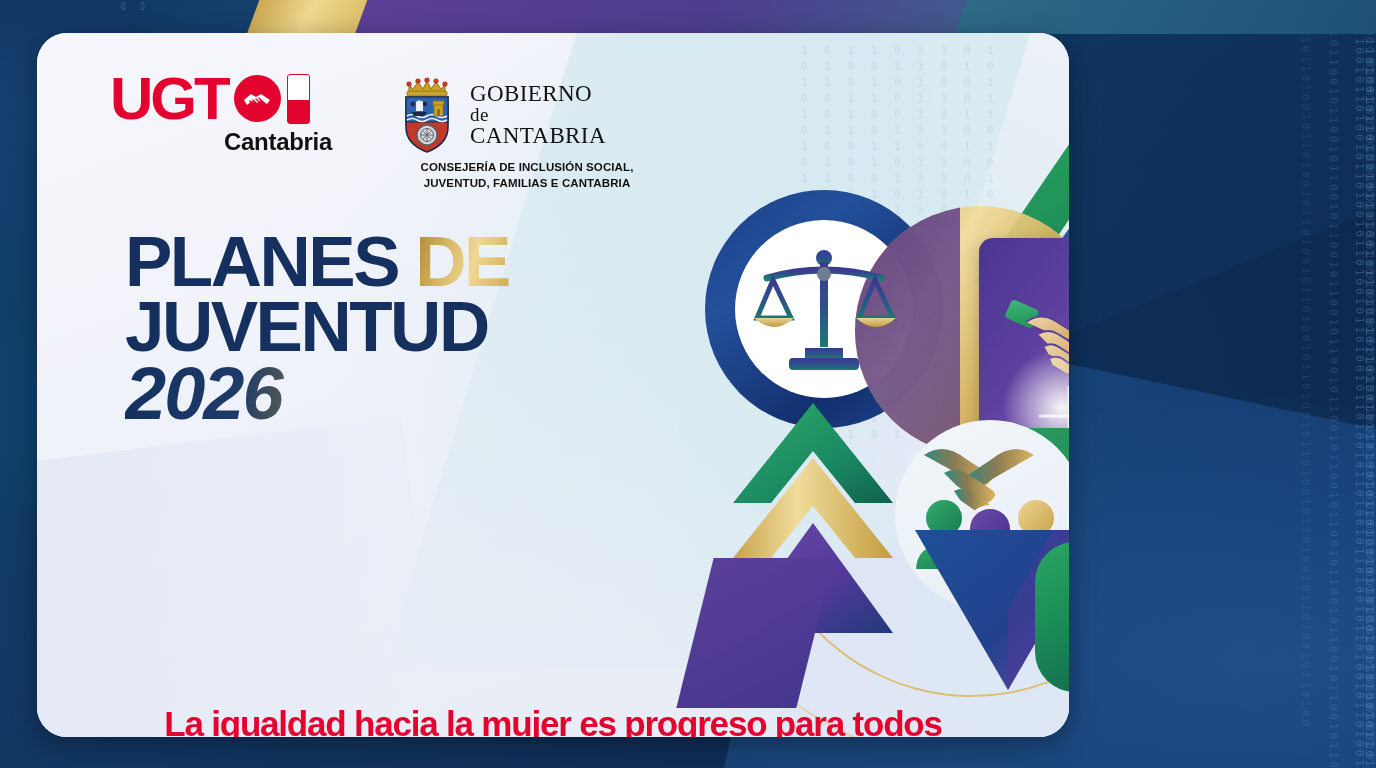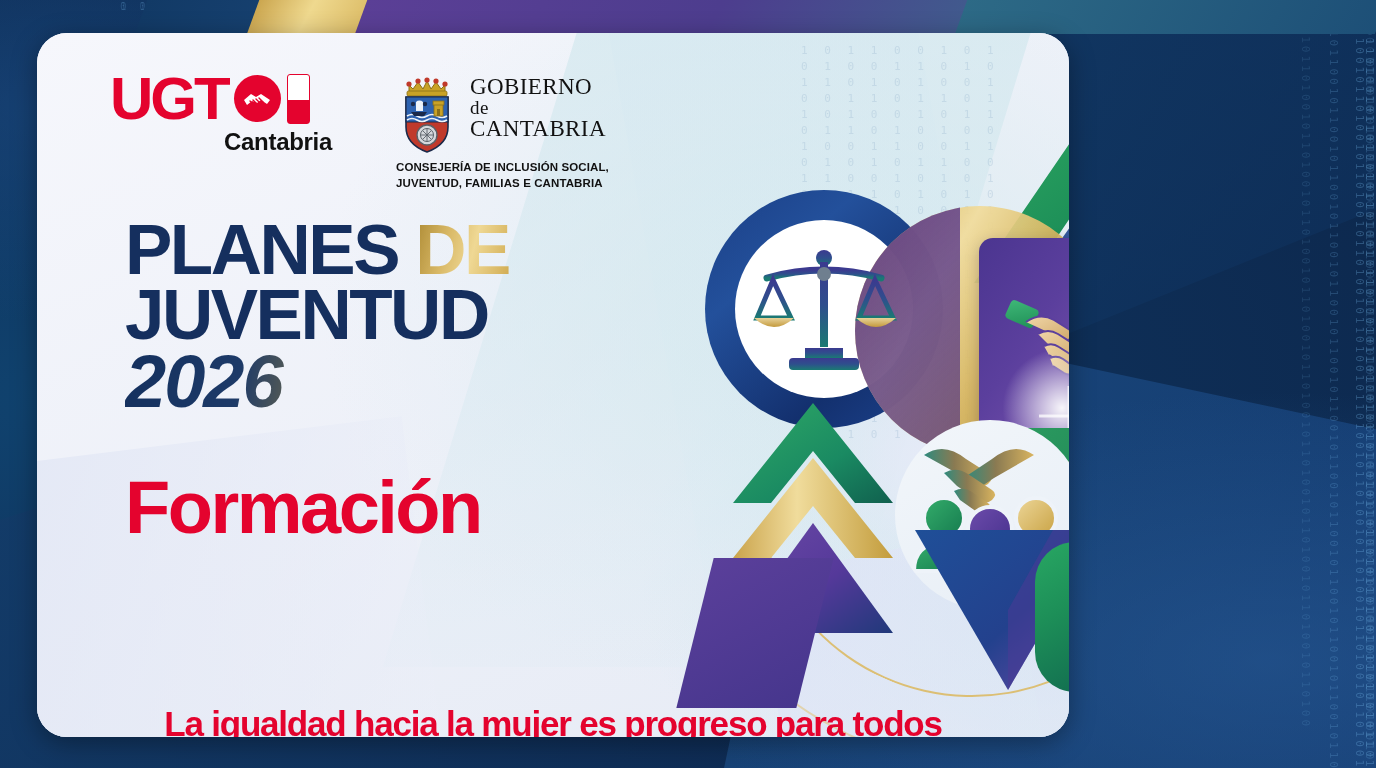--- a/index.html
+++ b/index.html
@@ -142,34 +142,34 @@
     width:21px;height:48px;border-radius:3px;flex:0 0 auto;
     background:linear-gradient(180deg,#ffffff 0 52%,#e4032e 52% 100%);
     border:1px solid #e4032e;
   }
   .ugt-sub{
     text-align:right;font-size:24px;font-weight:bold;color:#111;
     margin-top:2px;letter-spacing:-.3px;padding-right:6px;
   }
 
   .gob{position:relative;padding-top:4px;}
-  .gob-top{display:flex;gap:12px;}
+  .gob-top{display:flex;align-items:center;gap:12px;}
   .shield-wrap{width:62px;height:78px;position:relative;}
   .gob-text{
     font-family:"Liberation Serif","DejaVu Serif",serif;
     font-size:23px;line-height:1.0;color:#111;letter-spacing:.4px;
   }
   .gob-text .small{font-size:19px;}
   .gob-sub{
-    margin-top:7px;text-align:left;width:262px;
+    margin-top:7px;text-align:center;width:262px;
     font-size:11.5px;font-weight:bold;color:#111;line-height:1.35;
     letter-spacing:.1px;
   }
 
-  .headline{position:absolute;left:88px;top:184px;}
+  .headline{position:absolute;left:88px;top:196px;}
   .hl-line{
     font-family:"Liberation Sans",sans-serif;
     font-weight:bold;font-size:71px;line-height:.92;letter-spacing:-2.5px;
   }
   .navy{color:#152f5e;}
   .gold-grad{
     background:linear-gradient(105deg,#a9862f 0%,#d9b967 35%,#efd894 60%,#cfa94e 100%);
     -webkit-background-clip:text;background-clip:text;color:transparent;
   }
   .mix-grad{
@@ -462,21 +462,20 @@
 
     <div class="headline">
       <div class="hl-line">
         <span class="navy">PLANES</span><span>&nbsp;</span><span class="gold-grad">DE</span>
       </div>
       <div class="hl-line navy">JUVENTUD</div>
       <div class="hl-line hl-2026 mix-grad">2026</div>
     </div>
 
     <div class="subhead">
-      <div class="sub-line">Formación</div>
     </div>
 
     <div class="tagline">La igualdad hacia la mujer es progreso para todos</div>
 
     <div class="graphic">
 
       <svg class="chev-big" viewBox="0 0 230 250">
         <defs>
           <linearGradient id="gGreen" x1="0" y1="0" x2="1" y2="1">
             <stop offset="0" stop-color="#2ea862"></stop>

